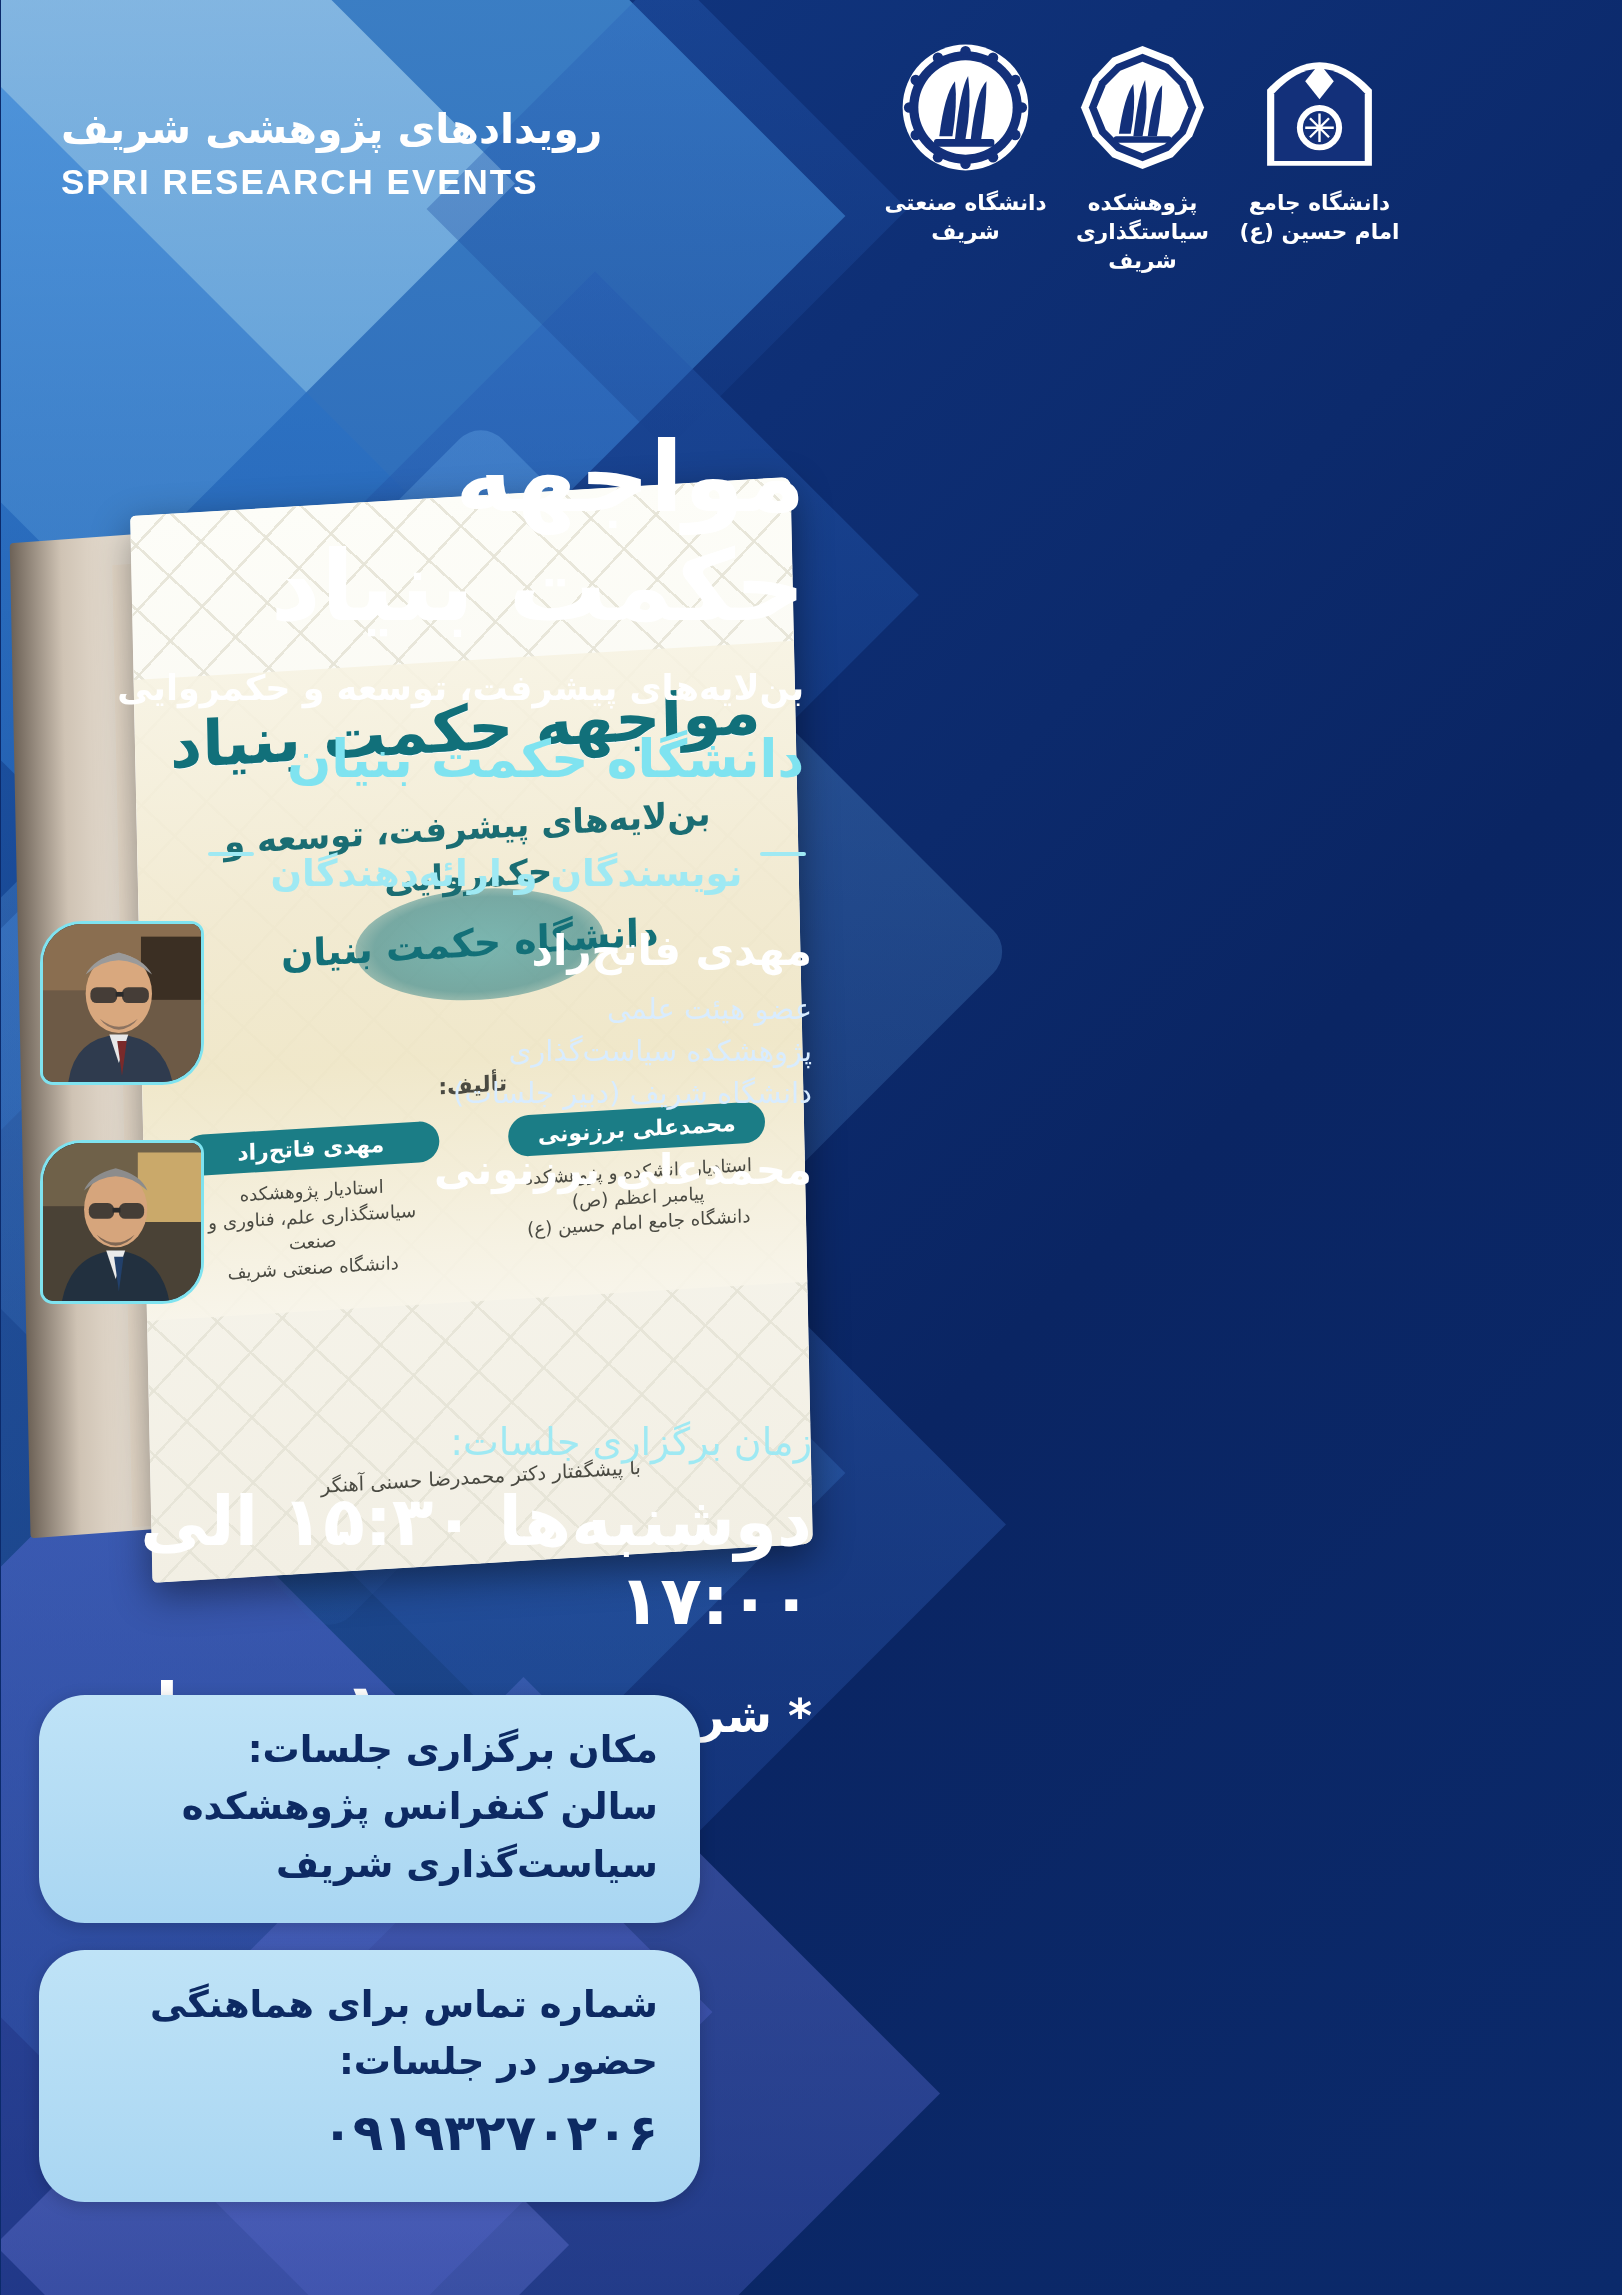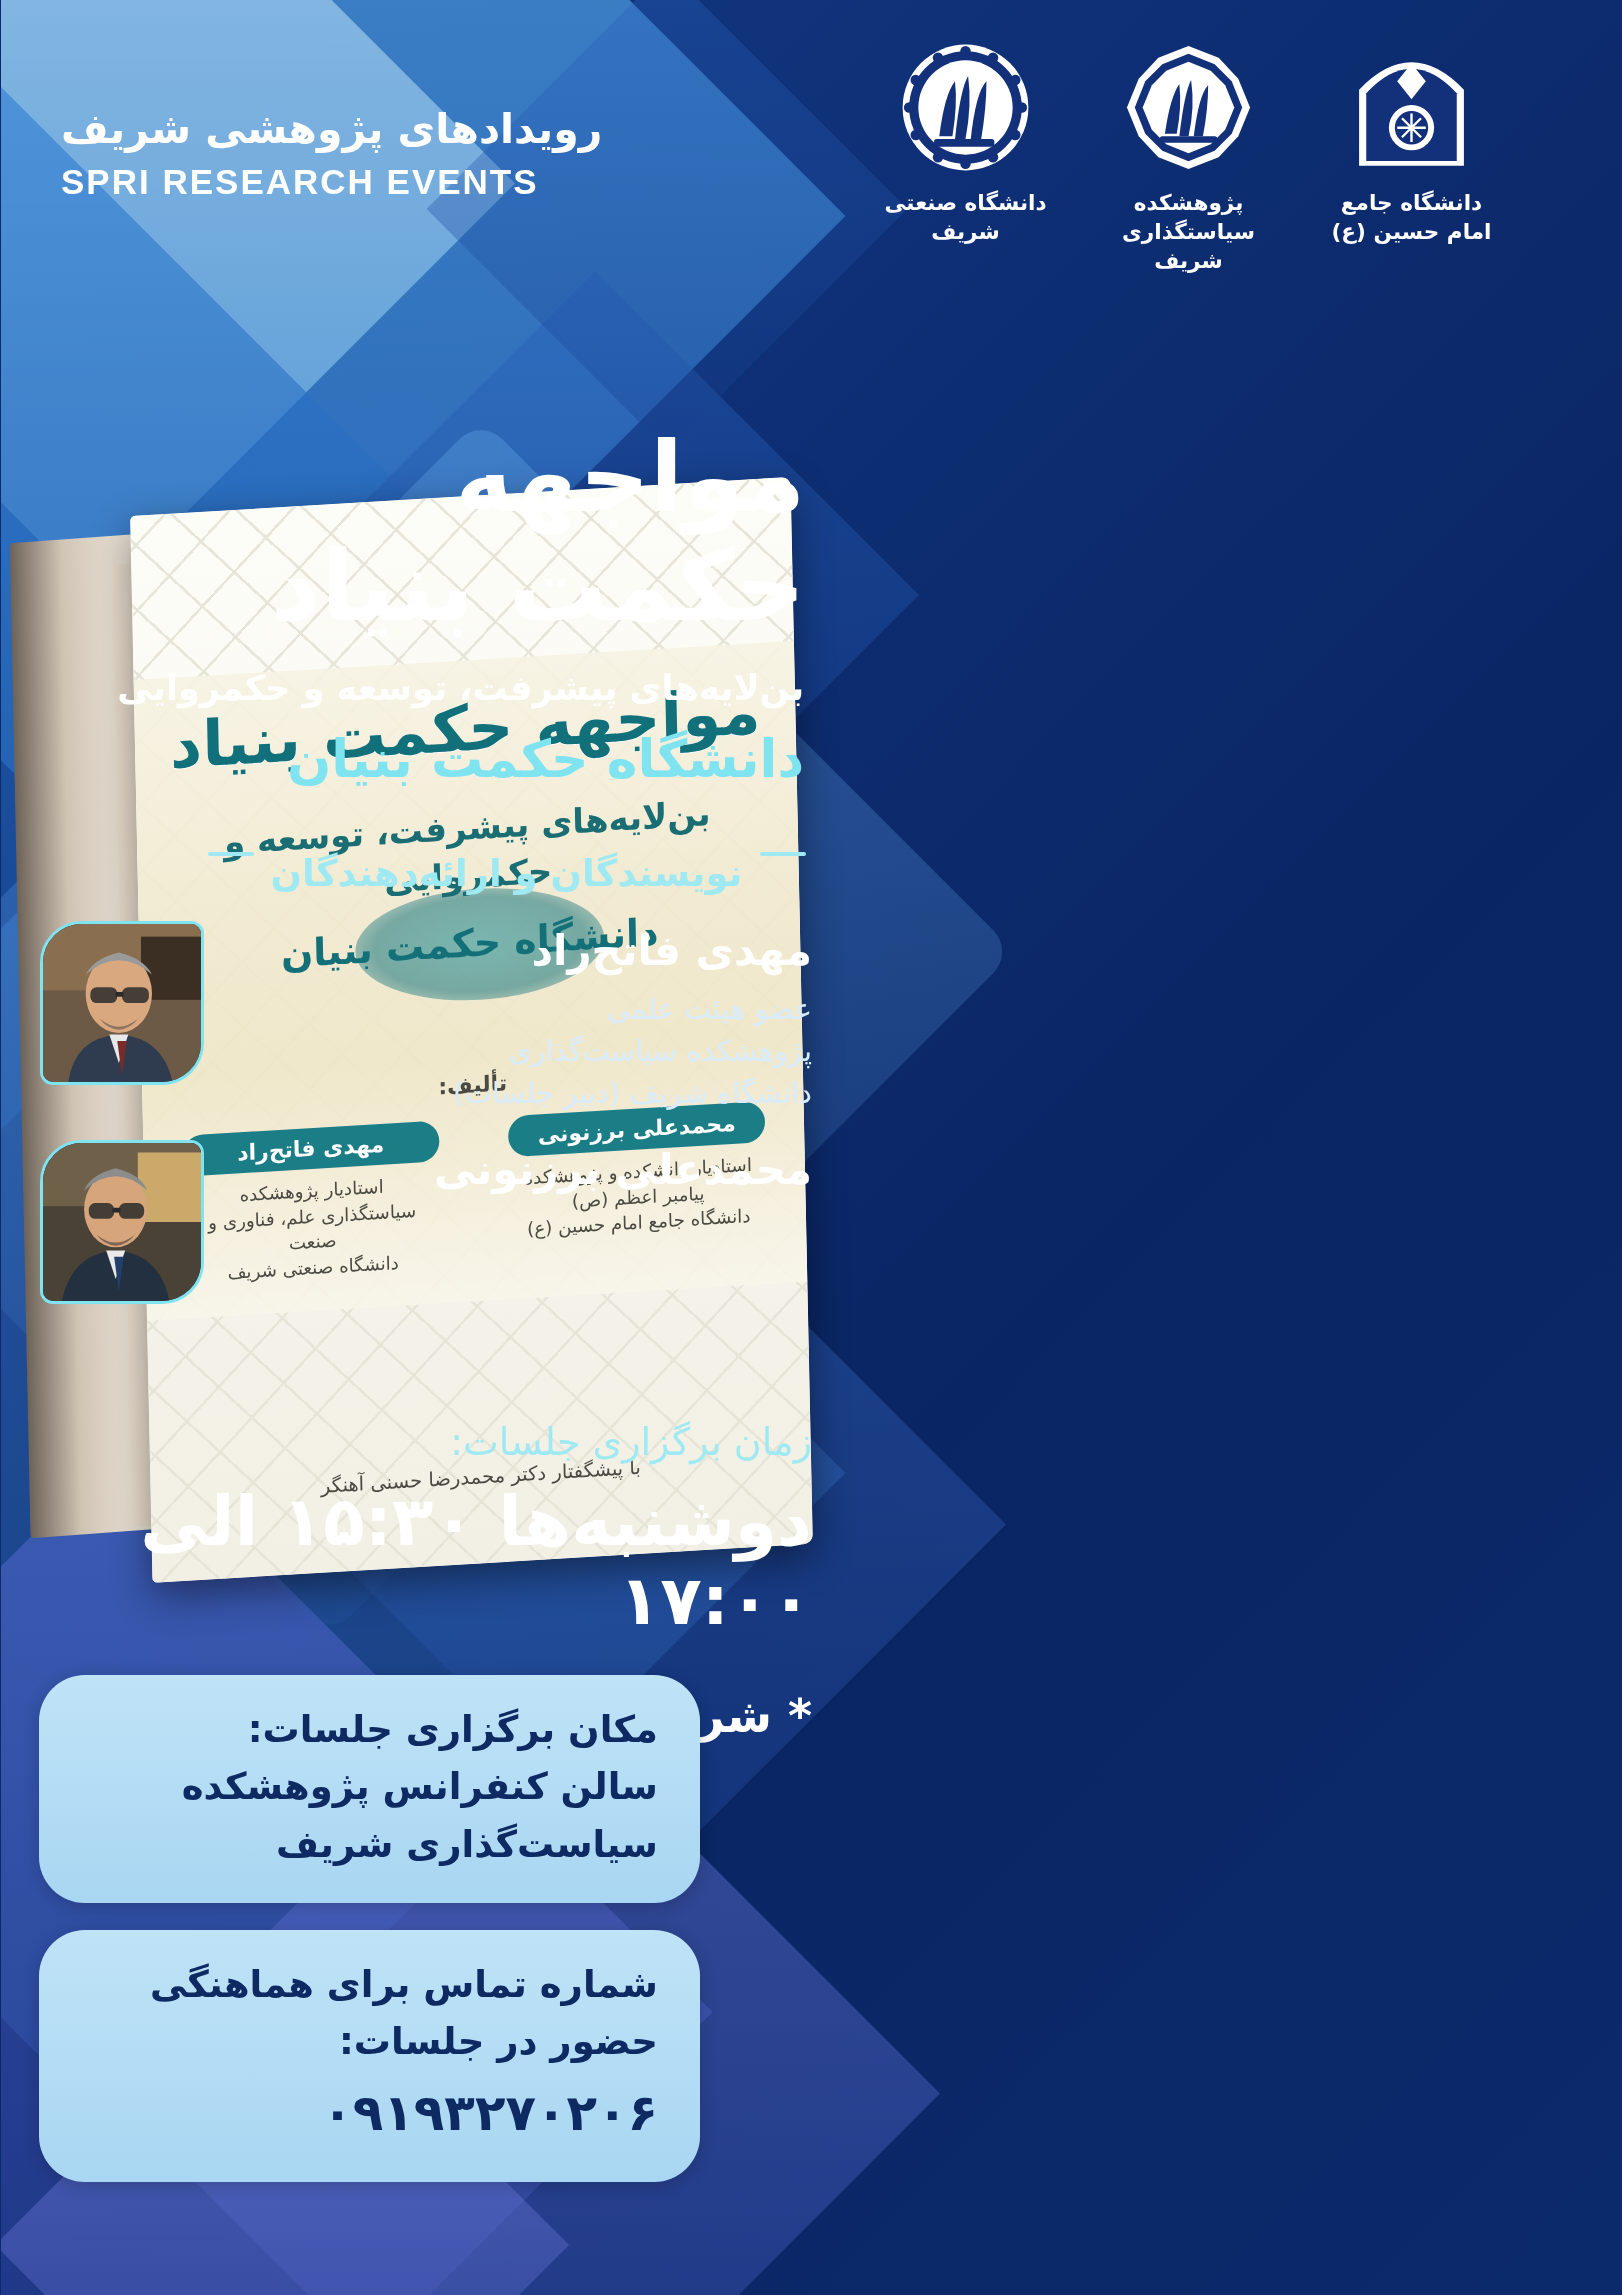--- a/index.html
+++ b/index.html
@@ -60,21 +60,20 @@
   
   .logos {
     position: absolute;
     top: 39px;
     left: 877px;
     width: 707px;
     height: 275px;
     display: flex;
     flex-direction: row-reverse;
     justify-content: flex-start;
-    gap: 46px;
     z-index: 40;
   }
   .logo-box {
     width: 177px;
     display: flex;
     flex-direction: column;
     align-items: center;
   }
   .logo-mark {
     width: 137px; height: 137px;
@@ -204,20 +203,21 @@
   .pill {
     position: absolute;
     left: 39px;
     background: linear-gradient(180deg, #bfe3f7 0%, #a9d6f2 100%);
     border-radius: 46px;
     color: #0d2a63;
     font-weight: bold;
     padding: 26px 42px 30px 42px;
     z-index: 35;
     box-shadow: 0 3.9px 15.7px rgba(0,0,0,.18);
+    margin-top: 20px;
   }
   .pill-1 { top: 1675px; width: 661px; font-size: 37px; line-height: 1.55; }
   .pill-2 { top: 1930px; width: 661px; font-size: 37px; line-height: 1.55; }
   .phone { font-size: 50px; letter-spacing: 1.3px; margin-top: 3.9px; }
 
   
   .book-wrap {
     position: absolute;
     top: 458px;
     left: 6.5px;

